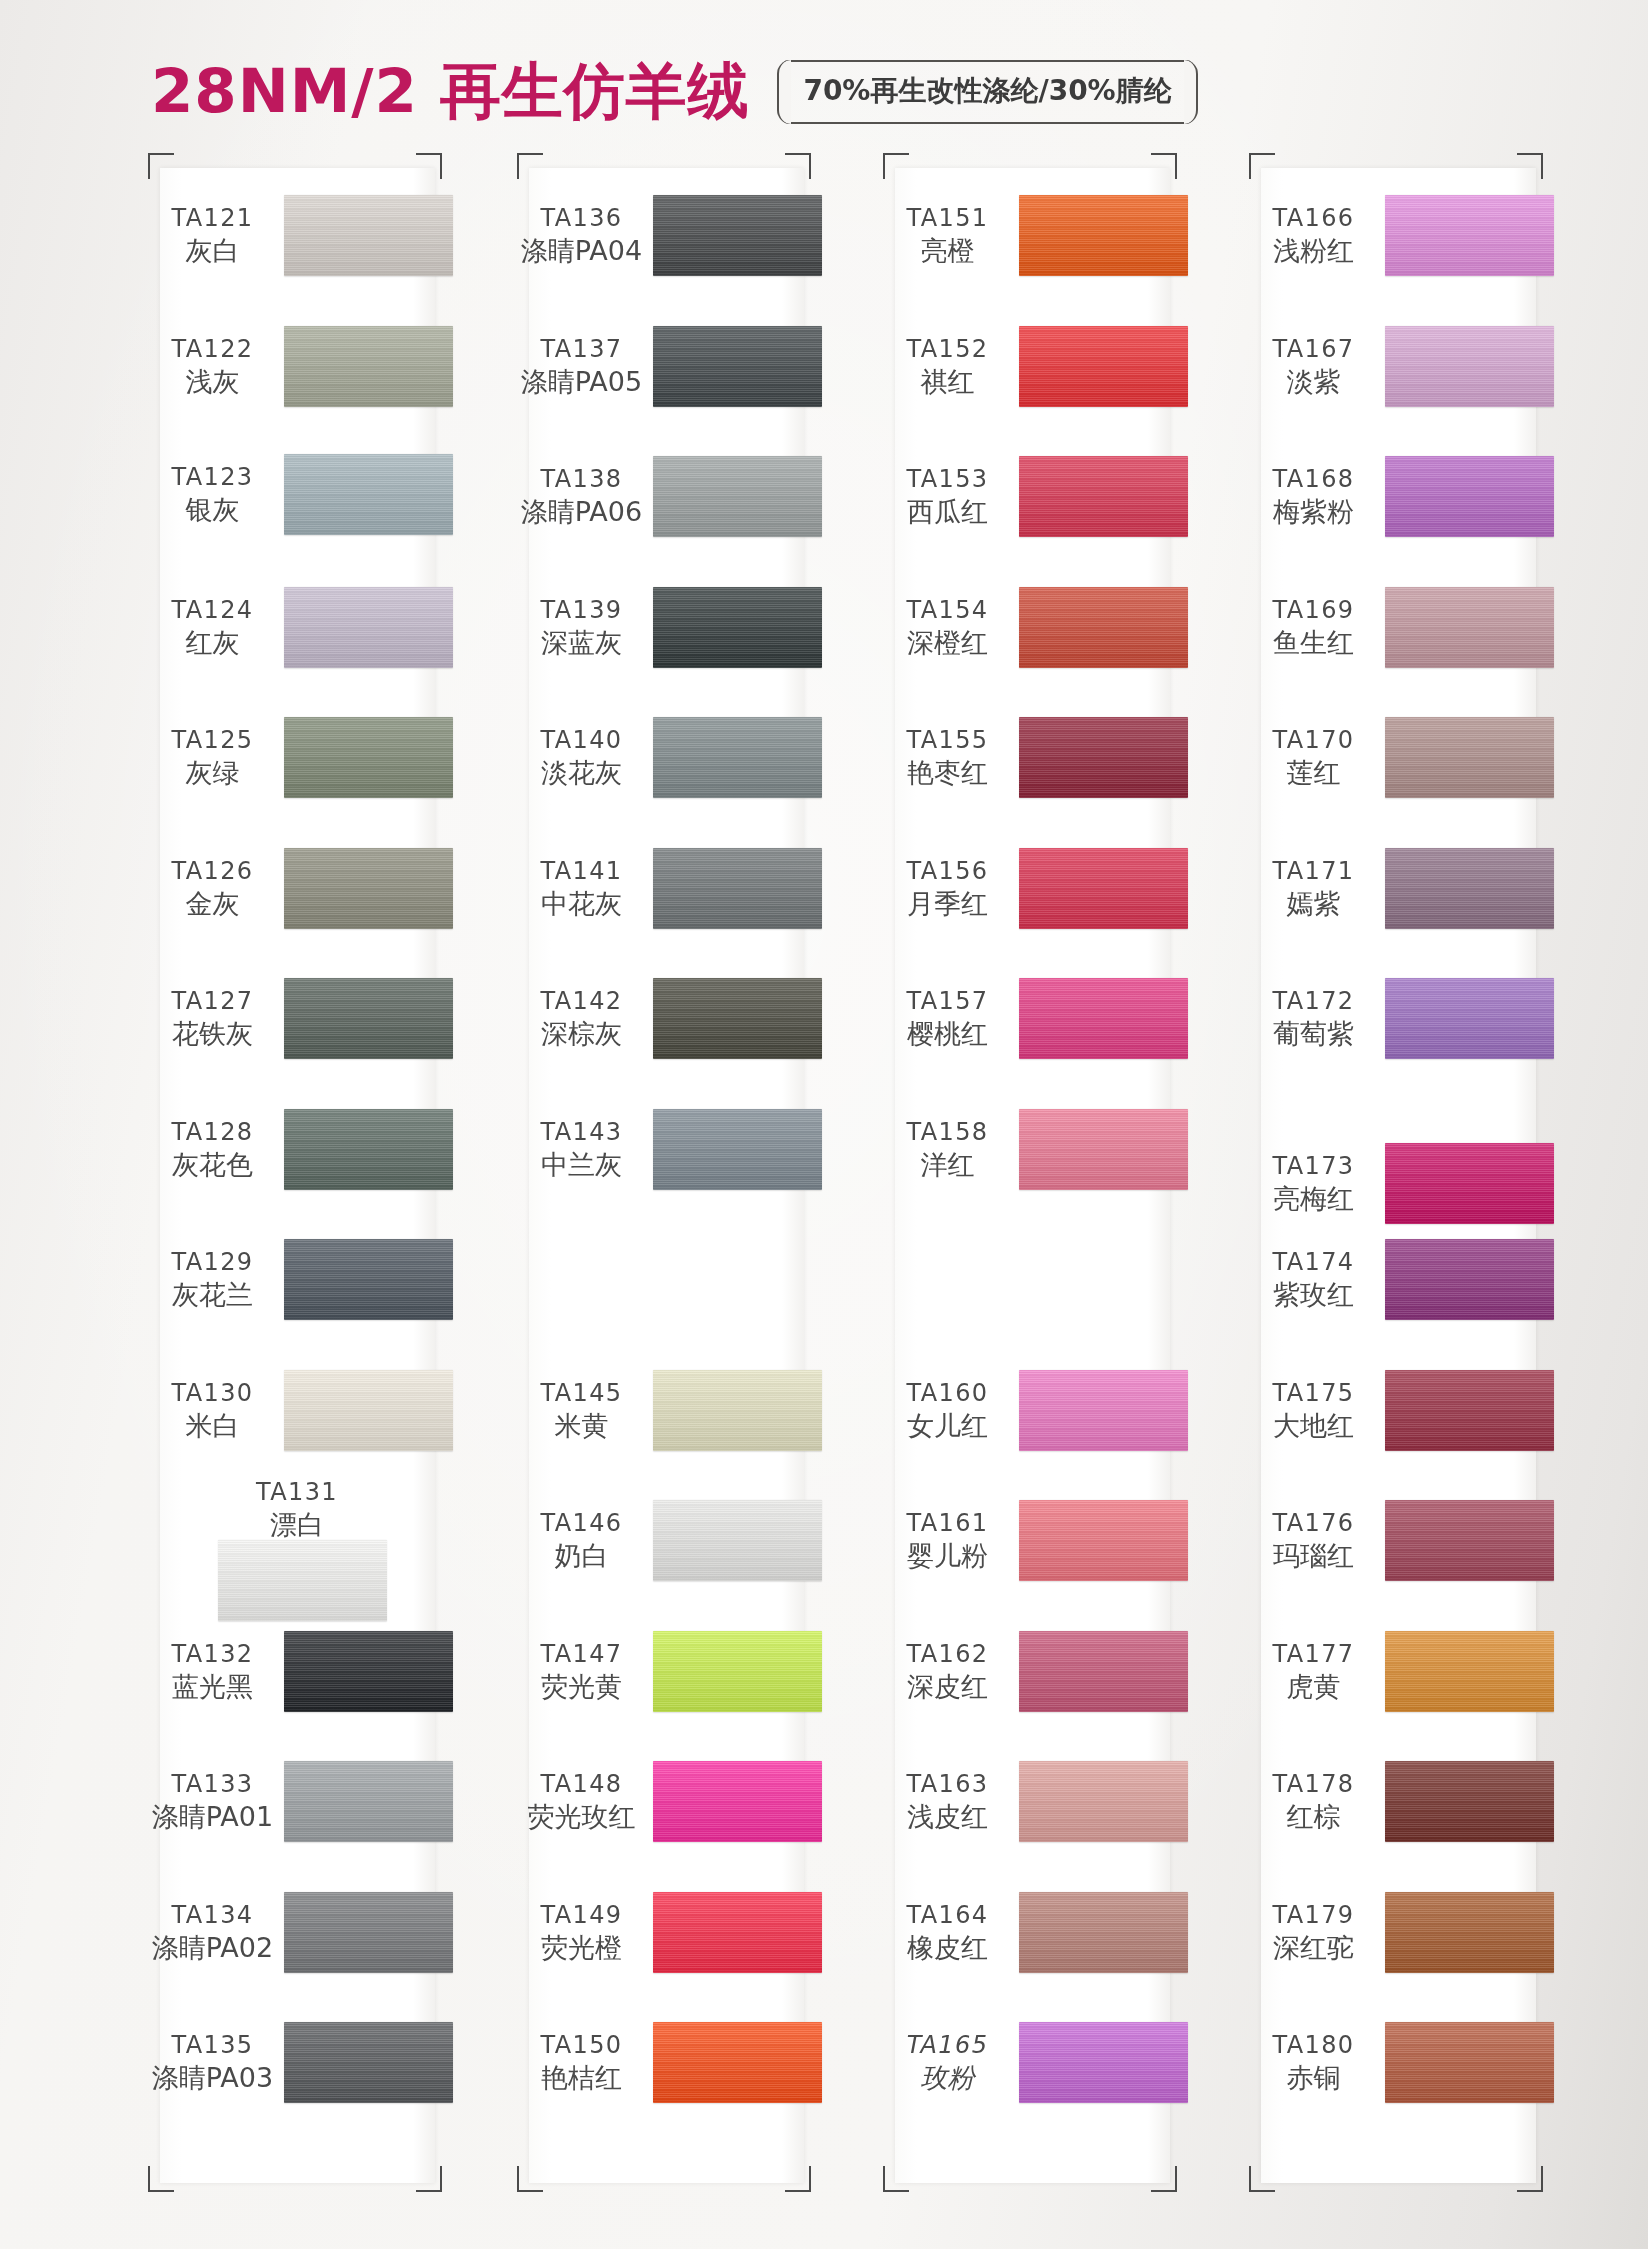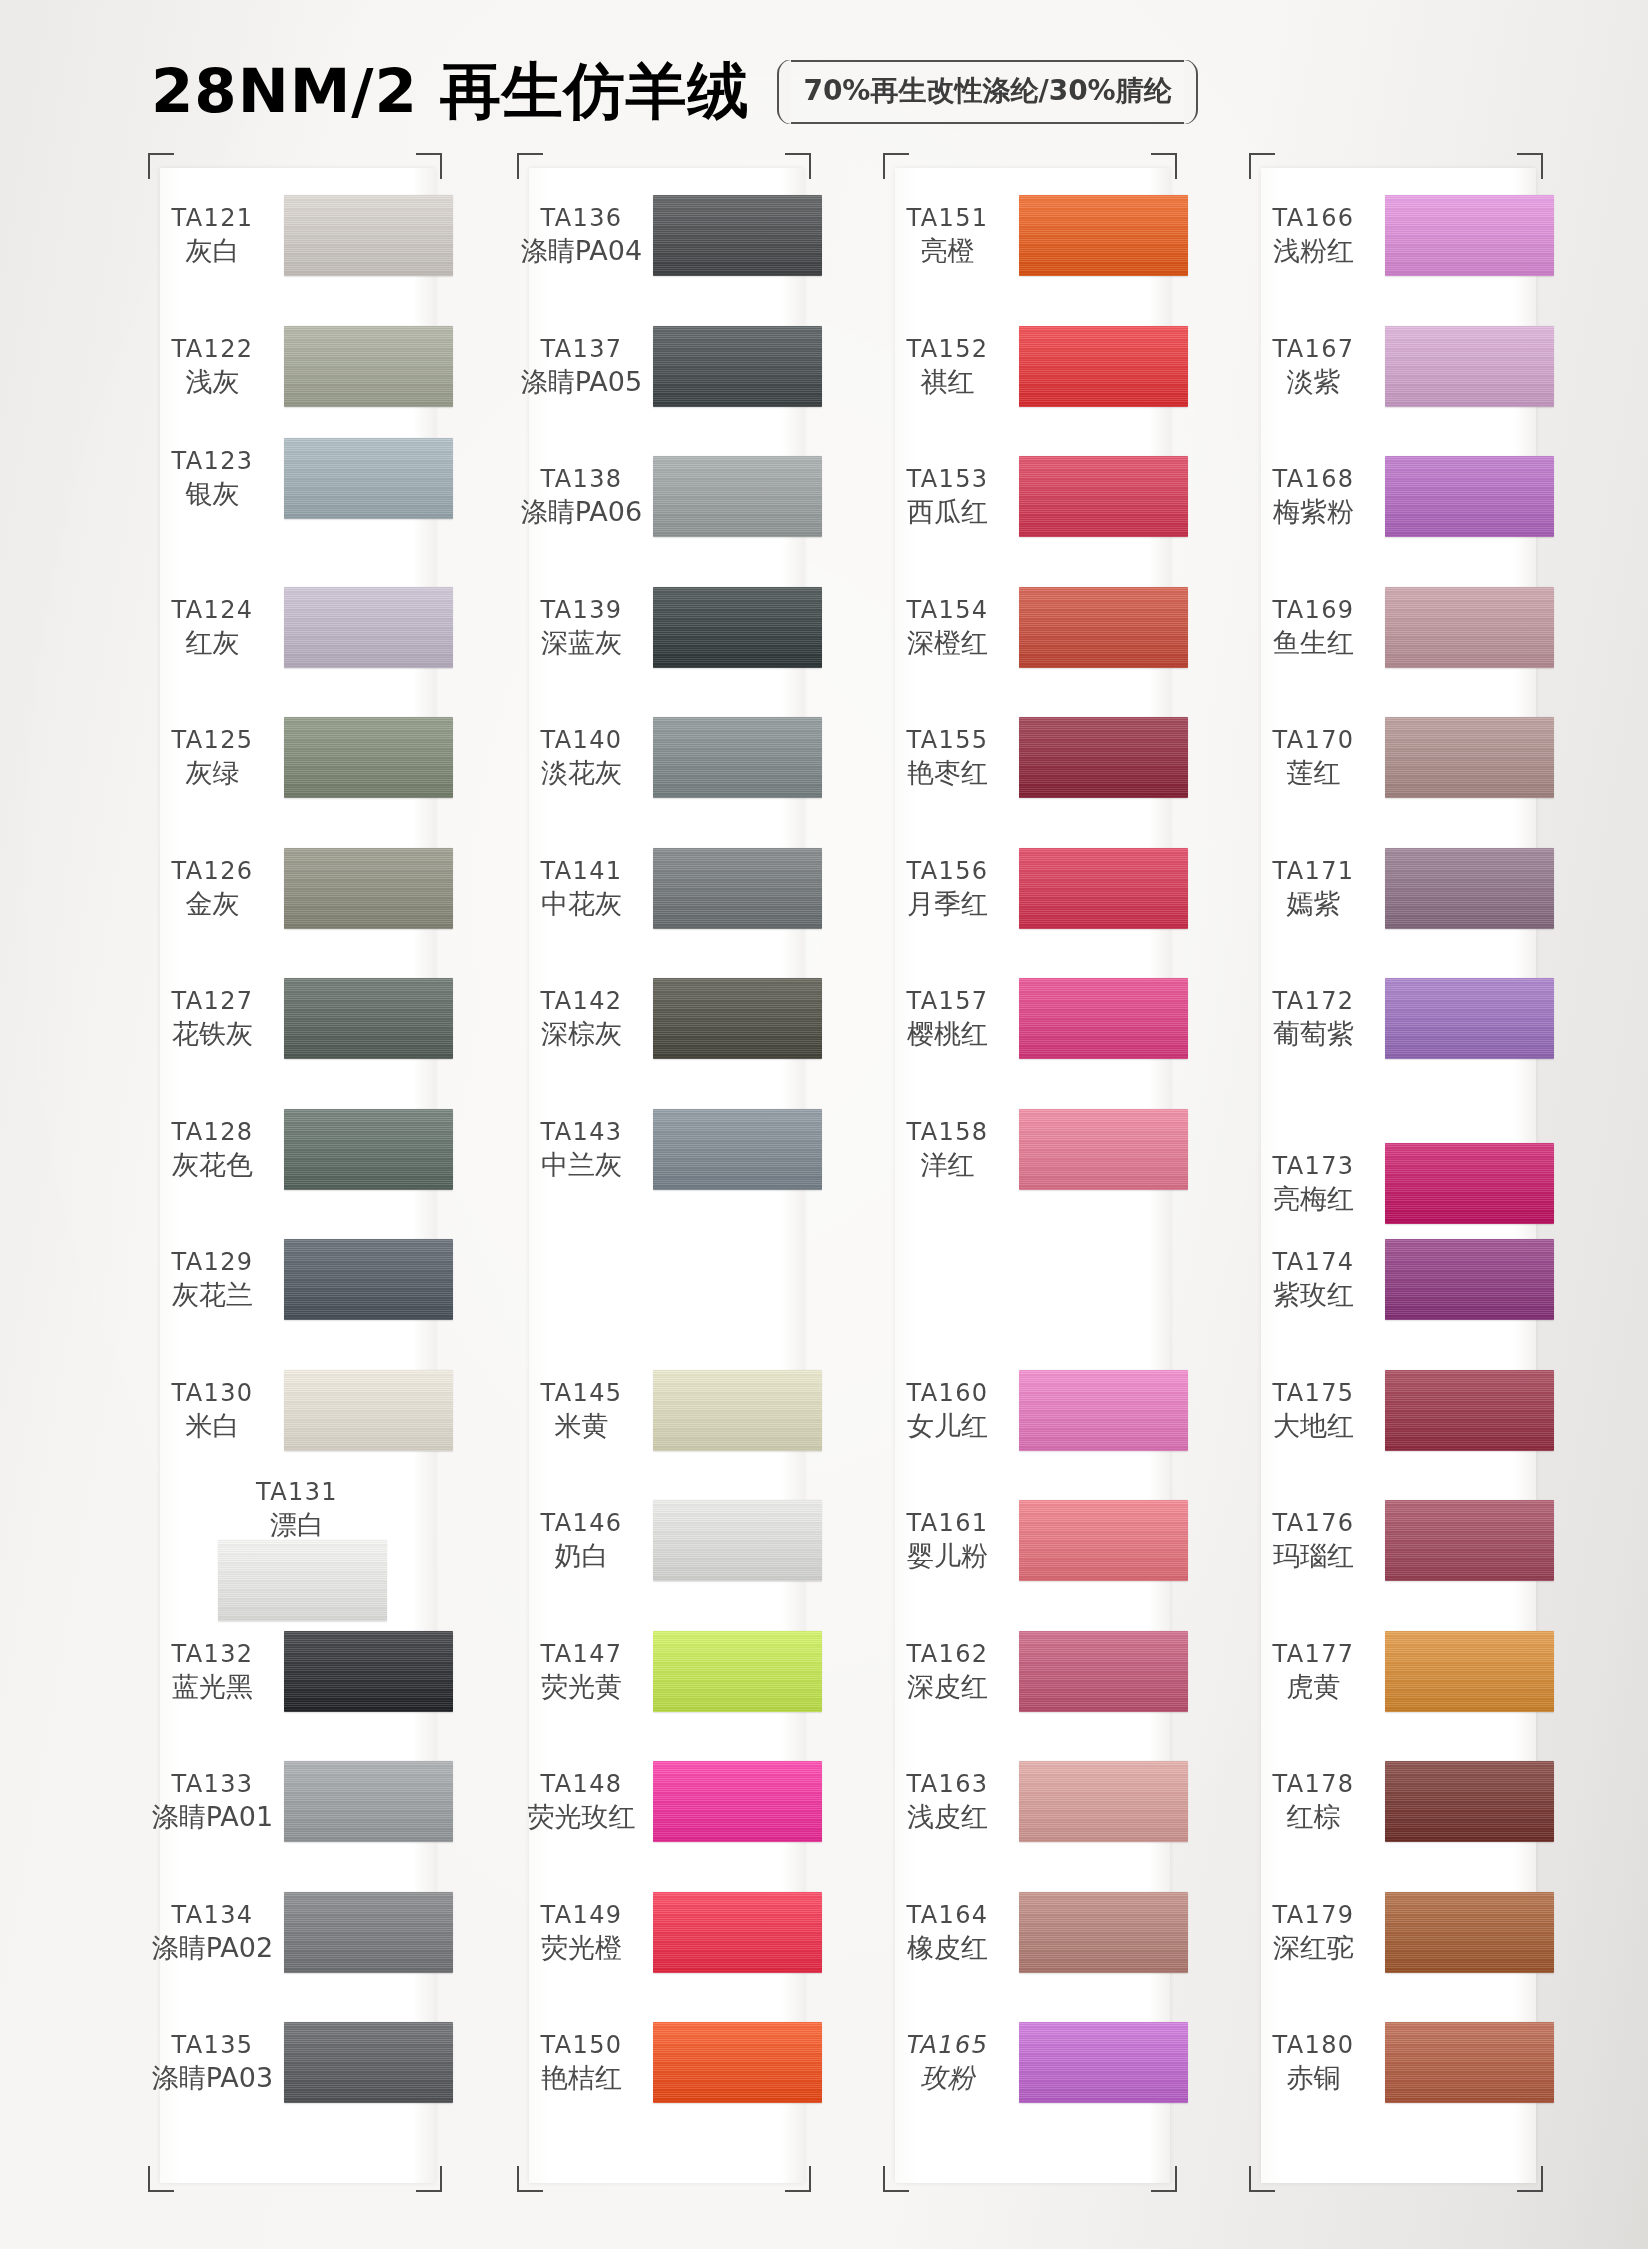--- a/index.html
+++ b/index.html
@@ -25,21 +25,21 @@
   
   .header{
     position:absolute;left:0;top:44px;width:1648px;height:96px;
     display:flex;align-items:center;
   }
   .title{
     margin-left:151px;
     font-size:61px;
     font-weight:700;
     letter-spacing:0.9px;
-    color:#000000;
+    color:#be185d;
     white-space:nowrap;
     font-family:"DejaVu Sans","Liberation Sans",sans-serif;
     text-align:right;
   }
   .badge{
     margin-left:32px;
     border:2.3px solid #54524f;
     border-radius:7.3px;
     padding:10px 20px 12px 20px;
     font-size:28px;
@@ -173,21 +173,21 @@
             </div>
             <div class="swatch" style="background: rgb(217, 211, 205);"></div>
           </div>
           <div class="row" style="top: 140px;">
             <div class="label">
               <span class="code">TA122</span>
               <span class="cname">浅灰</span>
             </div>
             <div class="swatch" style="background: rgb(167, 171, 153);"></div>
           </div>
-          <div class="row" style="top: 252px;">
+          <div class="row" style="top: 268px;">
             <div class="label">
               <span class="code">TA123</span>
               <span class="cname">银灰</span>
             </div>
             <div class="swatch" style="background: rgb(163, 180, 187);"></div>
           </div>
           <div class="row" style="top: 401px;">
             <div class="label">
               <span class="code">TA124</span>
               <span class="cname">红灰</span>

